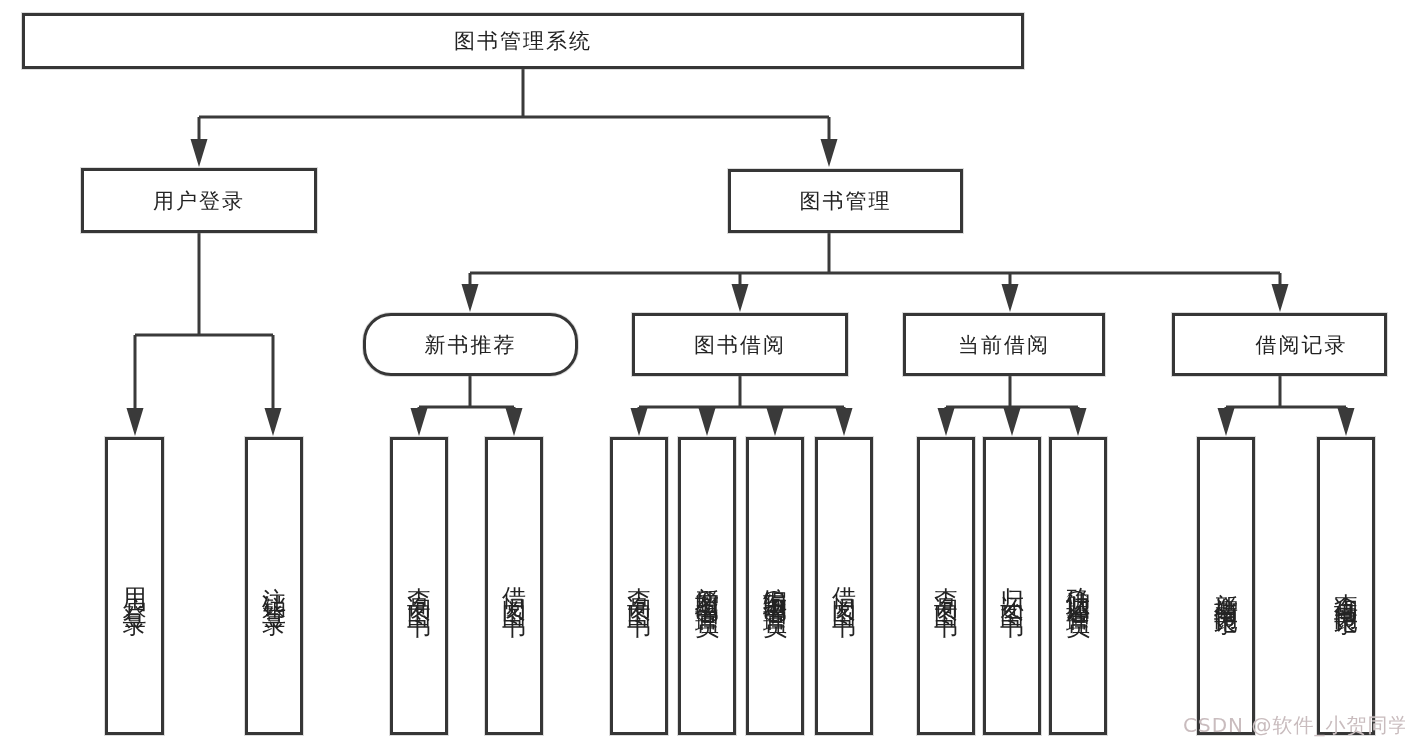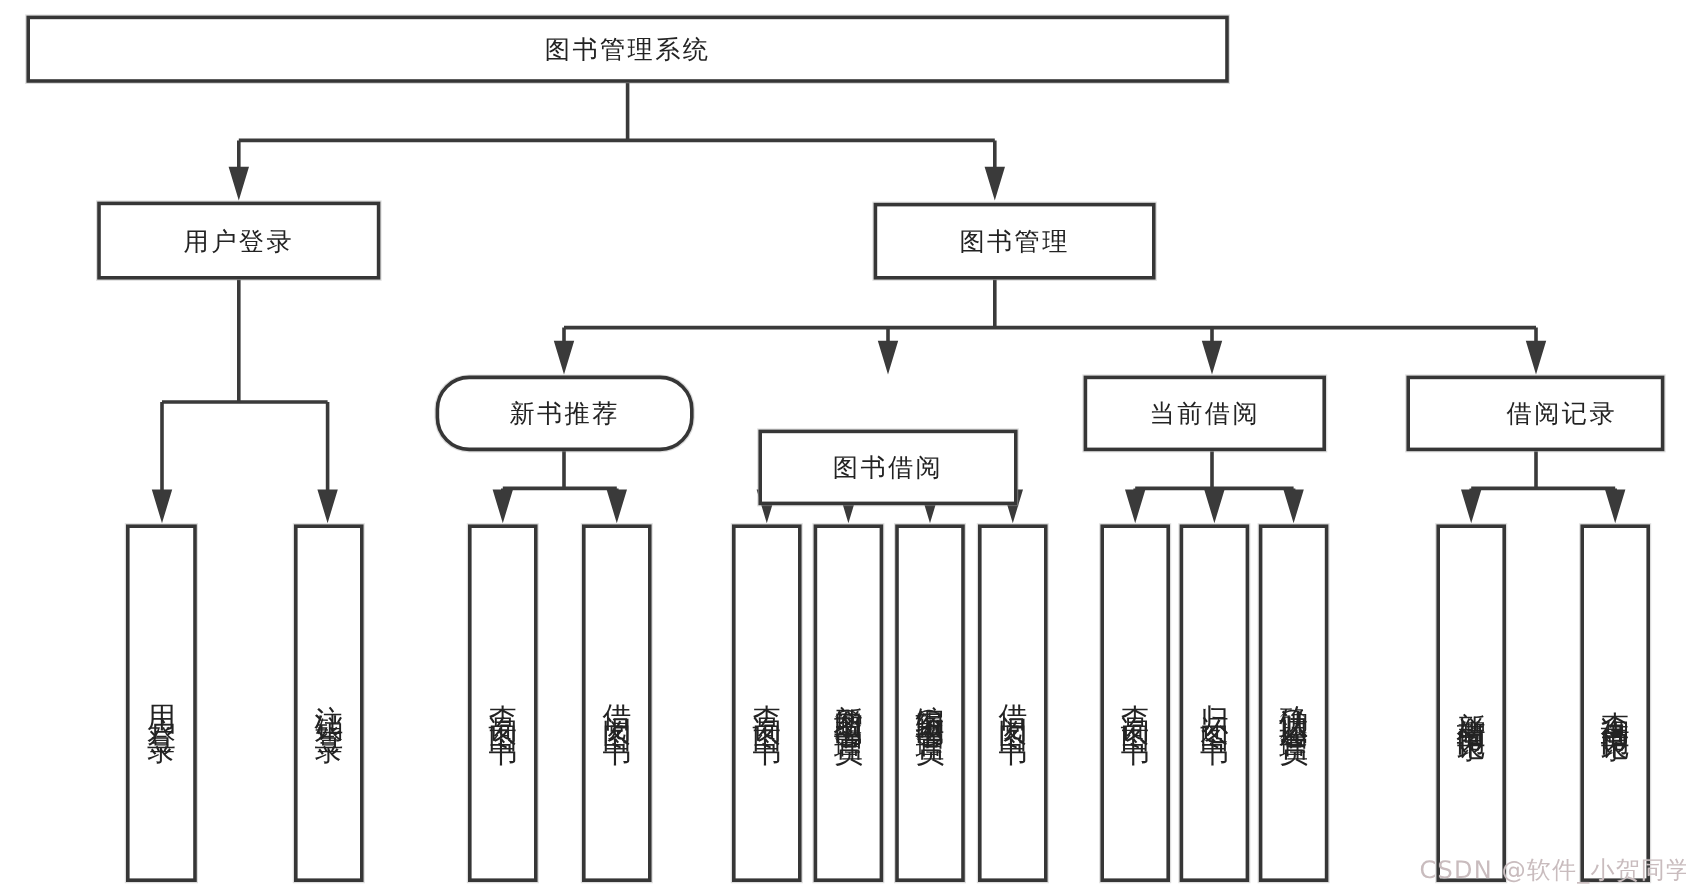--- a/index.html
+++ b/index.html
@@ -104,21 +104,21 @@
   <div class="box" style="left:81px; top:168px; width:236px; height:65px;">
     <span class="hlabel">用户登录</span>
   </div>
   <div class="box" style="left:712px; top:169px; width:235px; height:64px;margin-left:16px;">
     <span class="hlabel">图书管理</span>
   </div>
 
   <div class="box" style="left:363px; top:313px; width:215px; height:63px;border-radius:28px;">
     <span class="hlabel">新书推荐</span>
   </div>
-  <div class="box" style="left:632px; top:313px; width:216px; height:63px;margin-top:45px;">
+  <div class="box" style="left:632px; top:313px; width:216px; height:63px;">
     <span class="hlabel">图书借阅</span>
   </div>
   <div class="box" style="left:903px; top:313px; width:202px; height:63px;">
     <span class="hlabel">当前借阅</span>
   </div>
   <div class="box" style="left:1172px; top:313px; width:215px; height:63px;padding-left:44px;">
     <span class="hlabel">借阅记录</span>
   </div>
 
   <div class="box leaf" style="left:105px; top:437px; width:59px; height:298px;">用户登录</div>

